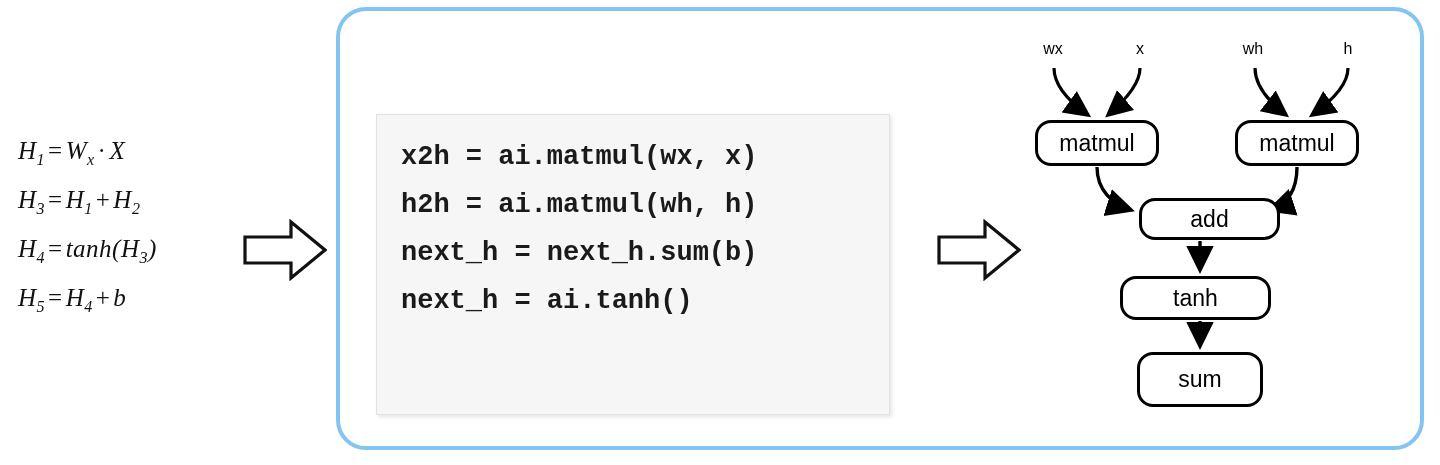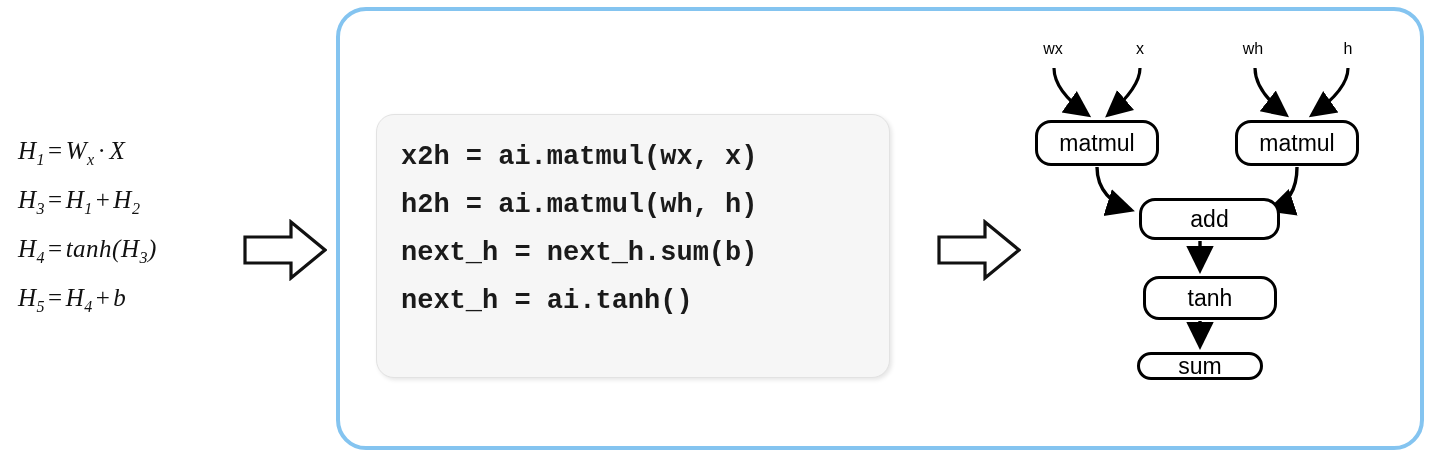--- a/index.html
+++ b/index.html
@@ -59,24 +59,24 @@
     box-sizing: border-box;
     background: #ffffff;
   }
 
   
   #code-block {
     position: absolute;
     left: 376px;
     top: 114px;
     width: 514px;
-    height: 264px;
+    height: 301px;
     background: #f6f6f6;
     border: 1px solid #e2e2e2;
-    border-radius: 18px;
+    border-radius: 0;
     box-sizing: border-box;
     box-shadow: 2px 2px 4px rgba(0,0,0,0.10);
     padding: 18px 0 0 24px;
   }
   .code-line {
     font-family: "Liberation Mono", "DejaVu Sans Mono", monospace;
     font-size: 27px;
     font-weight: bold;
     color: #1a1a1a;
     height: 48px;
@@ -190,19 +190,19 @@
 
   <div class="node-box" style="left:35px; top:100px; width:124px; height:46px;">
     <span>matmul</span>
   </div>
   <div class="node-box" style="left:235px; top:100px; width:124px; height:46px;">
     <span>matmul</span>
   </div>
   <div class="node-box" style="left:139px; top:178px; width:141px; height:42px;">
     <span>add</span>
   </div>
-  <div class="node-box" style="left:143px; top:256px; width:134px; height:44px;">
+  <div class="node-box" style="left:120px; top:256px; width:151px; height:44px;">
     <span>tanh</span>
   </div>
-  <div class="node-box" style="left:137px; top:332px; width:126px; height:28px;">
+  <div class="node-box" style="left:137px; top:332px; width:126px; height:55px;">
     <span>sum</span>
   </div>
 </div>
 
 </body></html>

